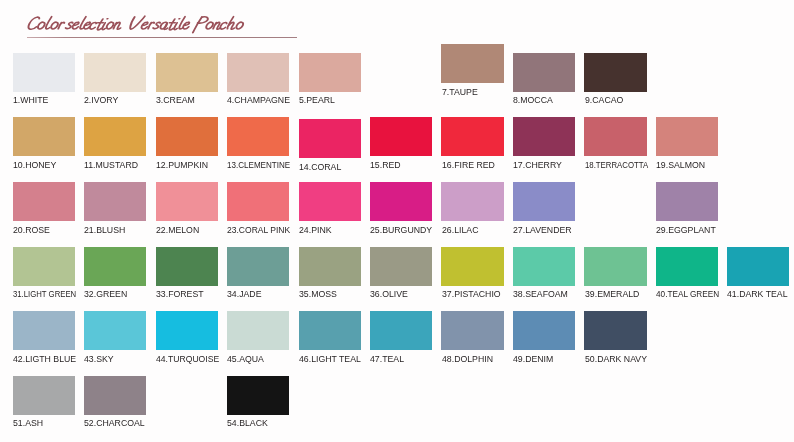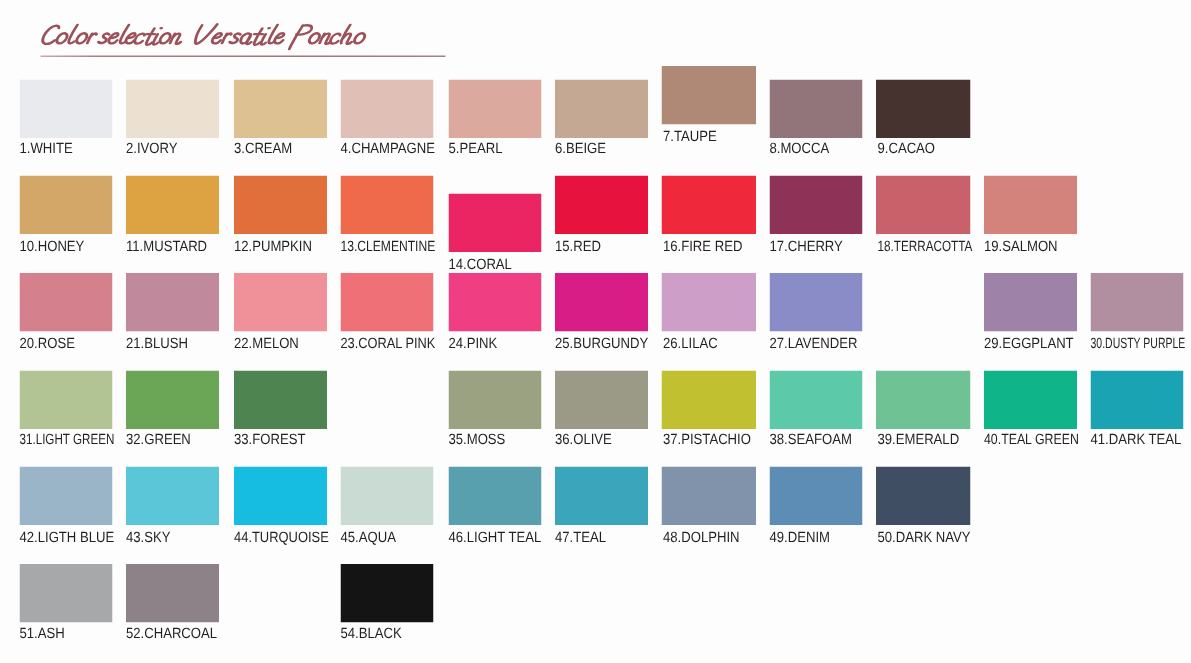--- a/index.html
+++ b/index.html
@@ -141,27 +141,20 @@
  </div>
  <div class="lbl" style="transform: scaleX(0.885);">4.CHAMPAGNE</div>
 </div>
 <div class="cell" style="left:298.5px;top:52.8px">
  <div class="sw">
   <div class="base" style="background-color: rgb(219, 169, 158);"></div>
   <div class="tex t4"></div>
  </div>
  <div class="lbl" style="transform: scaleX(0.885);">5.PEARL</div>
 </div>
-<div class="cell" style="left:369.9px;top:52.8px">
- <div class="sw">
-  <div class="base" style="background-color: rgb(196, 168, 148);"></div>
-  <div class="tex t5"></div>
- </div>
- <div class="lbl" style="transform: scaleX(0.885);">6.BEIGE</div>
-</div>
 <div class="cell" style="left:441.4px;top:44px">
  <div class="sw">
   <div class="base" style="background-color: rgb(176, 136, 118);"></div>
   <div class="tex t0"></div>
  </div>
  <div class="lbl" style="transform: scaleX(0.885);">7.TAUPE</div>
 </div>
 <div class="cell" style="left:512.9px;top:52.8px">
  <div class="sw">
   <div class="base" style="background-color: rgb(145, 117, 122);"></div>
@@ -197,21 +190,21 @@
  </div>
  <div class="lbl" style="transform: scaleX(0.885);">12.PUMPKIN</div>
 </div>
 <div class="cell" style="left:227.1px;top:117.4px">
  <div class="sw">
   <div class="base" style="background-color: rgb(239, 106, 74);"></div>
   <div class="tex t0"></div>
  </div>
  <div class="lbl" style="transform: scaleX(0.8166);">13.CLEMENTINE</div>
 </div>
-<div class="cell" style="left:298.5px;top:129px">
+<div class="cell" style="left:298.5px;top:119px">
  <div class="sw">
   <div class="base" style="background-color: rgb(235, 36, 99);"></div>
   <div class="tex t1"></div>
  </div>
  <div class="lbl" style="transform: scaleX(0.885);">14.CORAL</div>
 </div>
 <div class="cell" style="left:369.9px;top:117.4px">
  <div class="sw">
   <div class="base" style="background-color: rgb(232, 18, 62);"></div>
   <div class="tex t2"></div>
@@ -302,27 +295,20 @@
  </div>
  <div class="lbl" style="transform: scaleX(0.885);">27.LAVENDER</div>
 </div>
 <div class="cell" style="left:655.8px;top:182.0px">
  <div class="sw">
   <div class="base" style="background-color: rgb(159, 130, 168);"></div>
   <div class="tex t4"></div>
  </div>
  <div class="lbl" style="transform: scaleX(0.885);">29.EGGPLANT</div>
 </div>
-<div class="cell" style="left:727.2px;top:182.0px">
- <div class="sw">
-  <div class="base" style="background-color: rgb(177, 143, 160);"></div>
-  <div class="tex t5"></div>
- </div>
- <div class="lbl" style="transform: scaleX(0.7079);">30.DUSTY PURPLE</div>
-</div>
 <div class="cell" style="left:12.7px;top:246.6px">
  <div class="sw">
   <div class="base" style="background-color: rgb(178, 196, 147);"></div>
   <div class="tex t0"></div>
  </div>
  <div class="lbl" style="transform: scaleX(0.7851);">31.LIGHT GREEN</div>
 </div>
 <div class="cell" style="left:84.2px;top:246.6px">
  <div class="sw">
   <div class="base" style="background-color: rgb(106, 166, 86);"></div>
@@ -330,20 +316,27 @@
  </div>
  <div class="lbl" style="transform: scaleX(0.885);">32.GREEN</div>
 </div>
 <div class="cell" style="left:155.6px;top:246.6px">
  <div class="sw">
   <div class="base" style="background-color: rgb(77, 132, 80);"></div>
   <div class="tex t2"></div>
  </div>
  <div class="lbl" style="transform: scaleX(0.885);">33.FOREST</div>
 </div>
+<div class="cell" style="left:227.1px;top:246.6px">
+ <div class="sw">
+  <div class="base" style="background-color: rgb(109, 158, 150);"></div>
+  <div class="tex t3"></div>
+ </div>
+ <div class="lbl" style="transform: scaleX(0.885);">34.JADE</div>
+</div>
 <div class="cell" style="left:298.5px;top:246.6px">
  <div class="sw">
   <div class="base" style="background-color: rgb(154, 162, 130);"></div>
   <div class="tex t4"></div>
  </div>
  <div class="lbl" style="transform: scaleX(0.885);">35.MOSS</div>
 </div>
 <div class="cell" style="left:369.9px;top:246.6px">
  <div class="sw">
   <div class="base" style="background-color: rgb(154, 154, 134);"></div>

